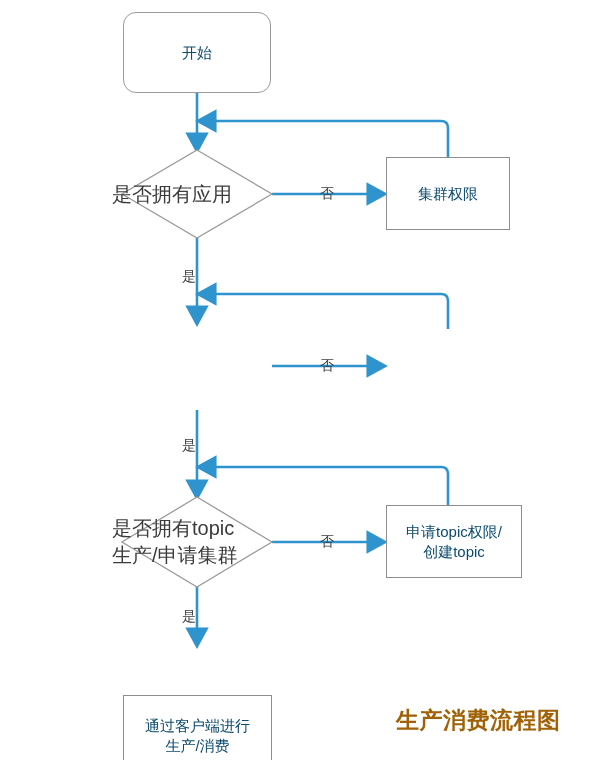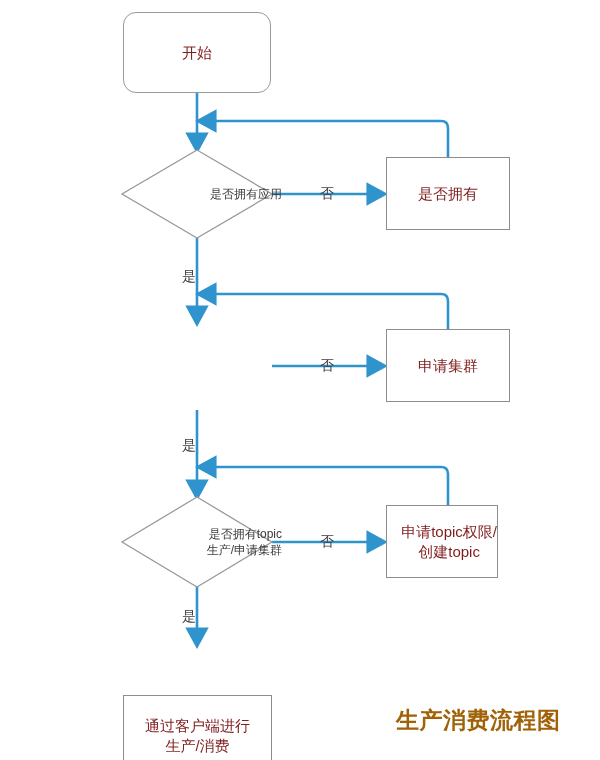--- a/index.html
+++ b/index.html
@@ -28,21 +28,21 @@
   }
 
   
   .node {
     position: absolute;
     box-sizing: border-box;
     display: flex;
     align-items: center;
     justify-content: center;
     text-align: center;
-    color: #7f1d1d;
+    color: #0c4a6e;
     background: #ffffff;
     z-index: 3;
   }
   .node .txt {
     line-height: 1.32;
     white-space: pre-line;
   }
 
   .terminal {
     border: 1.4px solid #9a9a9a;
@@ -63,22 +63,22 @@
     position: absolute;
     left: 0;
     top: 0;
     overflow: visible;
   }
   .decision .dlabel {
     position: absolute;
     left: 50%;
     top: 50%;
     transform: translate(-50%, -50%);
-    text-align: right;
-    font-size: 12px;
+    text-align: left;
+    font-size: 20px;
     line-height: 1.34;
     color: #3b3b3b;
     white-space: pre-line;
     width: 170px;
   }
 
   
   .edge-label {
     position: absolute;
     font-size: 14px;
@@ -139,37 +139,34 @@
   </div>
 
   <div class="decision" style="left:122px; top:150px; width:150px; height:88px;">
     <svg width="150" height="88" viewBox="0 0 150 88" xmlns="http://www.w3.org/2000/svg">
       <polygon points="75,0 150,44 75,88 0,44" fill="#ffffff" stroke="#9a9a9a" stroke-width="1.3"></polygon>
     </svg>
     <div class="dlabel">是否拥有应用</div>
   </div>
 
   <div class="node process" style="left:386px; top:157px; width:124px; height:73px;">
-    <span class="txt">是否拥有</span>
+    <span class="txt">集群权限</span>
   </div>
 
 
-  <div class="node process" style="left:386px; top:329px; width:124px; height:73px;">
-    <span class="txt">申请集群</span>
-  </div>
 
   <div class="decision" style="left:122px; top:497px; width:150px; height:90px;">
     <svg width="150" height="90" viewBox="0 0 150 90" xmlns="http://www.w3.org/2000/svg">
       <polygon points="75,0 150,45 75,90 0,45" fill="#ffffff" stroke="#9a9a9a" stroke-width="1.3"></polygon>
     </svg>
     <div class="dlabel">是否拥有topic
 生产/申请集群</div>
   </div>
 
-  <div class="node process" style="left:386px; top:505px; width:112px; height:73px;justify-content:flex-end;">
+  <div class="node process" style="left:386px; top:505px; width:136px; height:73px;">
     <span class="txt">申请topic权限/
 创建topic</span>
   </div>
 
   <div class="node process" style="left:123px; top:647px; width:149px; height:82px;margin-top:48px;">
     <span class="txt">通过客户端进行
 生产/消费</span>
   </div>
 
   <div class="edge-label" style="left:320px; top:185px;">否</div>

